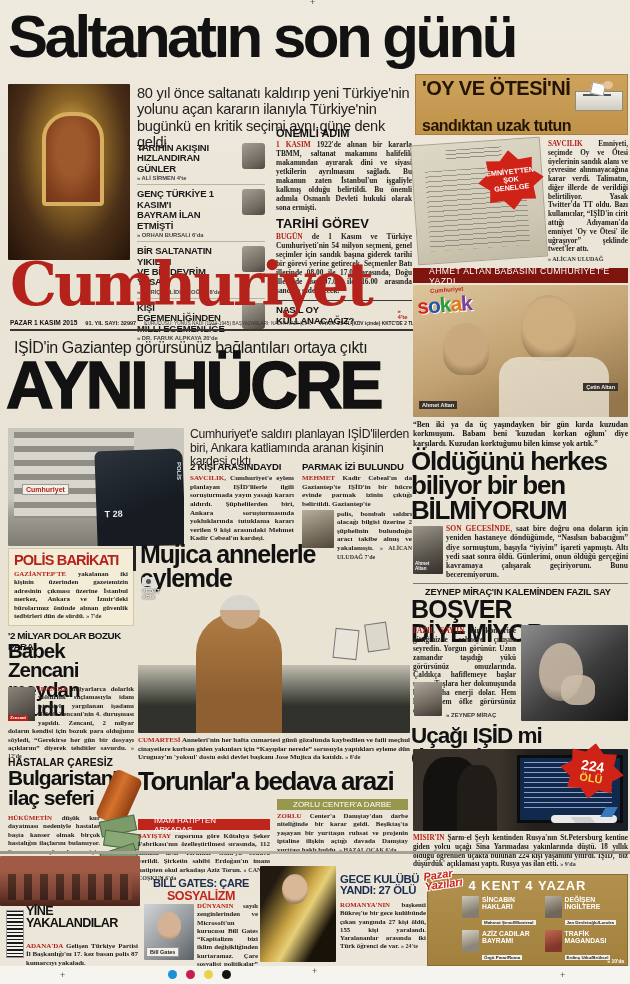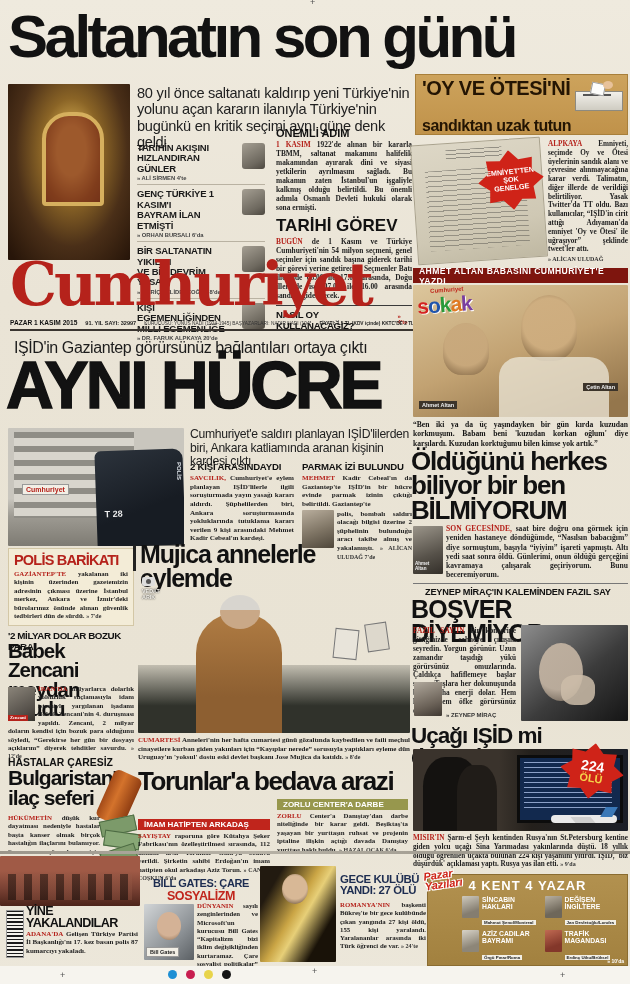--- a/index.html
+++ b/index.html
@@ -10,21 +10,21 @@
   .pre{white-space:pre-line;}
   .fat{-webkit-text-stroke:1.4px #111;}
   .hl{font-weight:bold;color:#111;letter-spacing:-1px;line-height:.95;}
   .body{font-family:"Liberation Serif",serif;font-weight:700;color:#222;line-height:1.22;text-align:justify;}
   .lead{color:#b5221b;}
   .pageref{color:#b5221b;font-family:"Liberation Sans",sans-serif;font-weight:bold;}
   .ph{overflow:hidden;border-radius:1px;}
   .chip{position:absolute;background:#f2efe6;color:#1a1a1a;font-size:5.5px;font-weight:bold;padding:1px 3px;border:1px solid #999;}
   .star{display:flex;align-items:center;justify-content:center;text-align:center;color:#fff;font-weight:bold;background:#cf2318;
         clip-path:polygon(100% 50%,83% 64%,85% 85%,64% 83%,50% 100%,36% 83%,15% 85%,17% 64%,0% 50%,17% 36%,15% 15%,36% 17%,50% 0%,64% 17%,85% 15%,83% 36%);}
-  .barhead{color:#fff;font-weight:bold;display:flex;align-items:center;padding:0 6px;letter-spacing:0;}
+  .barhead{color:#fff;font-weight:normal;display:flex;align-items:center;padding:0 16px;letter-spacing:0;}
   .byl{font-size:6px;font-weight:bold;color:#333;}
   .kick{font-weight:bold;color:#111;}
   .listitem{border-bottom:1px solid #b9b2a2;position:relative;padding:4px 0 3px 0;}
   .listitem .t{font-size:9.5px;font-weight:bold;line-height:1.1;letter-spacing:-.2px;width:100px;}
   .listitem .b{font-size:5.8px;font-weight:bold;color:#444;margin-top:1px;}
   .listitem .face{position:absolute;right:0;top:4px;width:23px;height:26px;border-radius:3px;
         background:linear-gradient(150deg,#a59f93,#6e695f 70%,#4c473f);}
   .floatph{float:left;margin:2px 3px 1px 0;background:linear-gradient(150deg,#8b857a,#55504a 70%,#36322c);}
   .sokak span{font-weight:bold;font-size:21px;letter-spacing:-1px;text-shadow:1px 1px 0 #fff;}
 </style>
@@ -67,21 +67,21 @@
       <div class="face"></div>
     </div>
   </div>
 
   <div class="a" style="left:276px;top:127px;width:136px;">
     <div class="kick" style="font-size:11px;">ÖNEMLİ ADIM</div>
     <div class="body" style="font-size:7.4px;margin-top:1px;">
       <span class="lead">1 KASIM</span>
       <span>1922'de alınan bir kararla TBMM, saltanat makamını halifelik makamından ayırarak dini ve siyasi yetkilerin ayrılmasını sağladı. Bu makamın zaten İstanbul'un işgaliyle kalkmış olduğu belirtildi. Bu önemli adımla Osmanlı Devleti hukuki olarak sona ermişti.</span>
     </div>
-    <div class="kick" style="font-size:17px;margin-top:4px;">TARİHİ GÖREV</div>
+    <div class="kick" style="font-size:13px;margin-top:4px;">TARİHİ GÖREV</div>
     <div class="body" style="font-size:7.4px;margin-top:1px;">
       <span class="lead">BUGÜN</span>
       <span>de 1 Kasım ve Türkiye Cumhuriyeti'nin 54 milyon seçmeni, genel seçimler için sandık başına giderek tarihi bir görevi yerine getirecek. Seçmenler Batı illerinde 08.00 ile 17.00 arasında, Doğu illerinde ise 07.00 ile 16.00 arasında sandığa gidebilecek.</span>
     </div>
     <div style="border-top:1.5px solid #3a3a3a;margin-top:5px;padding-top:3px;display:flex;gap:4px;align-items:baseline;">
       <span class="kick" style="font-size:9.6px;letter-spacing:-.3px;">NASIL OY KULLANACAĞIZ?</span>
       <span class="pageref" style="font-size:6px;">» 4'te</span>
     </div>
   </div>
 
@@ -97,21 +97,21 @@
   </div>
 
   <div class="a ph" style="left:414px;top:141px;width:128px;height:118px;background:linear-gradient(170deg,#ddd7c6,#cfc8b4 70%,#bfb8a2);transform:rotate(-4deg);border:1px solid #a9a28d;">
     <div class="a" style="left:12px;top:26px;width:100px;height:80px;background:repeating-linear-gradient(180deg,rgba(40,40,40,.35) 0 1px,transparent 1px 5px);"></div>
     <div class="a" style="left:34px;top:6px;width:56px;height:10px;background:repeating-linear-gradient(180deg,rgba(40,40,40,.4) 0 1px,transparent 1px 4px);"></div>
   </div>
   <div class="a star pre" style="left:478px;top:150px;width:66px;height:60px;font-size:7.2px;line-height:1.15;transform:rotate(-6deg);">EMNİYET'TEN
 ŞOK
 GENELGE</div>
   <div class="a body" style="left:548px;top:140px;width:80px;font-size:7.2px;">
-    <span class="lead">ALPKAYA</span>
+    <span class="lead">SAVCILIK</span>
     <span>Emniyeti, seçimde Oy ve Ötesi üyelerinin sandık alanı ve çevresine alınmayacağına karar verdi. Talimatın, diğer illerde de verildiği belirtiliyor. Yasak Twitter'da TT oldu. Bazı kullanıcılar, “IŞİD'in cirit attığı Adıyaman'da emniyet 'Oy ve Ötesi' ile uğraşıyor” şeklinde tweet'ler attı.</span>
     <div class="byl" style="margin-top:2px;">» ALİCAN ULUDAĞ</div>
   </div>
 
   <div class="a" style="left:10px;top:255px;width:402px;font-family:'DejaVu Serif',serif;font-weight:bold;font-size:59px;color:#b5221b;letter-spacing:-3px;line-height:1;">Cumhuriyet</div>
   <div class="a" style="left:10px;top:319px;width:404px;display:flex;gap:8px;align-items:baseline;border-bottom:2px solid #3a3530;padding-bottom:3px;">
     <span style="font-size:6.6px;font-weight:bold;color:#111;white-space:nowrap;">PAZAR 1 KASIM 2015</span>
     <span style="font-size:5.6px;font-weight:bold;color:#222;white-space:nowrap;">91. YIL SAYI: 32997</span>
     <span style="font-size:4.8px;color:#333;white-space:nowrap;overflow:hidden;">KURUCUSU: YUNUS NADİ (1924-1945)   BAŞYAZARLARI: NADİR NADİ (1945-1991)  İLHAN SELÇUK (1992-2010)</span>
     <span style="font-size:4.8px;font-weight:bold;color:#222;white-space:nowrap;margin-left:auto;">FİYATI: 1.5 TL (KDV içinde) KKTC'DE 2 TL</span>
@@ -245,21 +245,21 @@
   <div class="a body" style="left:413px;top:420px;width:215px;font-size:7.6px;color:#111;">“Ben iki ya da üç yaşındayken bir gün kırda kuzudan korkmuşum. Babam beni 'kuzudan korkan oğlum' diye karşılardı. Kuzudan korktuğumu bilen kimse yok artık.”</div>
   <div class="a hl pre" style="left:411px;top:449px;width:217px;font-size:26px;letter-spacing:-1.2px;line-height:.94;">Öldüğünü herkes
 biliyor bir ben
 BİLMİYORUM</div>
   <div class="a body" style="left:413px;top:524px;width:215px;font-size:7.6px;">
     <span class="floatph ph" style="width:30px;height:48px;position:relative;display:block;background:linear-gradient(160deg,#9b958a,#57524a 60%,#332f29);">
       <span class="a pre" style="left:2px;bottom:2px;color:#eee;font-size:4.6px;font-weight:bold;font-family:'Liberation Sans',sans-serif;">Ahmet
 Altan</span>
     </span>
     <span class="lead">SON GECESİNDE,</span>
-    <span>saat bire doğru ona görmek için yeniden hastaneye döndüğümde, “Nasılsın babacığım” diye sormuştum, başıyla “iyiyim” işareti yapmıştı. Altı yedi saat sonra öldü. Günlerimi, onun öldüğü gerçeğini kavramaya çalışarak geçiriyorum. Bunu beceremiyorum.</span>
+    <span>saat bire doğru ona doların için yeniden hastaneye döndüğümde, “Nasılsın babacığım” diye sormuştum, başıyla “iyiyim” işareti yapmıştı. Altı yedi saat sonra öldü. Günlerimi, onun öldüğü gerçeğini kavramaya çalışarak geçiriyorum. Bunu beceremiyorum.</span>
   </div>
 
   <div class="a" style="left:413px;top:583px;width:215px;border-top:1px solid #777;"></div>
   <div class="a kick" style="left:425px;top:587px;width:215px;font-size:9.2px;letter-spacing:-.2px;">ZEYNEP MİRAÇ'IN KALEMİNDEN FAZIL SAY</div>
   <div class="a hl" style="left:411px;top:598px;width:217px;font-size:25px;letter-spacing:-.8px;">BOŞVER DİYEMİYOR</div>
   <div class="a ph" style="left:521px;top:625px;width:107px;height:96px;background:linear-gradient(140deg,#8d8d8d,#3c3c3c 55%,#151515);">
     <div class="a" style="left:18px;top:18px;width:44px;height:58px;border-radius:50%;background:radial-gradient(circle at 45% 40%,#c6b6a4 0 55%,#6b5f52);opacity:.9;"></div>
     <div class="a" style="left:40px;top:50px;width:34px;height:30px;border-radius:40%;background:#cdbda9;opacity:.85;"></div>
   </div>
   <div class="a body" style="left:413px;top:627px;width:103px;font-size:7.3px;">
@@ -293,21 +293,21 @@
   </div>
 
   <div class="a" style="left:0;top:851px;width:630px;height:3px;background:linear-gradient(90deg,#9a958a,#b7b2a6 40%,#8f8a7f);"></div>
 
   <div class="a ph" style="left:0;top:856px;width:140px;height:50px;background:linear-gradient(180deg,#a05a46 0 30%,#7a4234 65%,#4c241a);">
     <div class="a" style="left:8px;top:18px;width:124px;height:26px;background:repeating-linear-gradient(90deg,rgba(30,20,15,.55) 0 8px,rgba(150,90,70,.35) 8px 16px);"></div>
   </div>
   <div class="a" style="left:6px;top:910px;width:16px;height:46px;background:repeating-linear-gradient(180deg,#1a1a1a 0 1.5px,#f4f2ec 1.5px 3.5px);border:1px solid #999;"></div>
   <div class="a" style="left:26px;top:906px;width:112px;">
     <div class="hl" style="font-size:12.6px;letter-spacing:-.6px;">YİNE YAKALANDILAR</div>
-    <div class="body" style="font-size:7px;margin-top:0;">
+    <div class="body" style="font-size:7px;margin-top:12px;">
       <span class="lead">ADANA'DA</span>
       <span>Gelişen Türkiye Partisi İl Başkanlığı'nı 17. kez basan polis 87 kumarcıyı yakaladı.</span>
     </div>
   </div>
 
   <div class="a" style="left:143px;top:877px;width:116px;">
     <div style="text-align:center;font-size:11px;font-weight:bold;color:#1c2c50;letter-spacing:-.4px;">BİLL GATES: ÇARE</div>
     <div style="text-align:center;font-size:12.5px;font-weight:bold;color:#c0251c;letter-spacing:-.4px;">SOSYALİZM</div>
   </div>
   <div class="a ph" style="left:144px;top:904px;width:50px;height:56px;background:linear-gradient(135deg,#d2d5d7,#8f9498 60%,#5b6064);">

